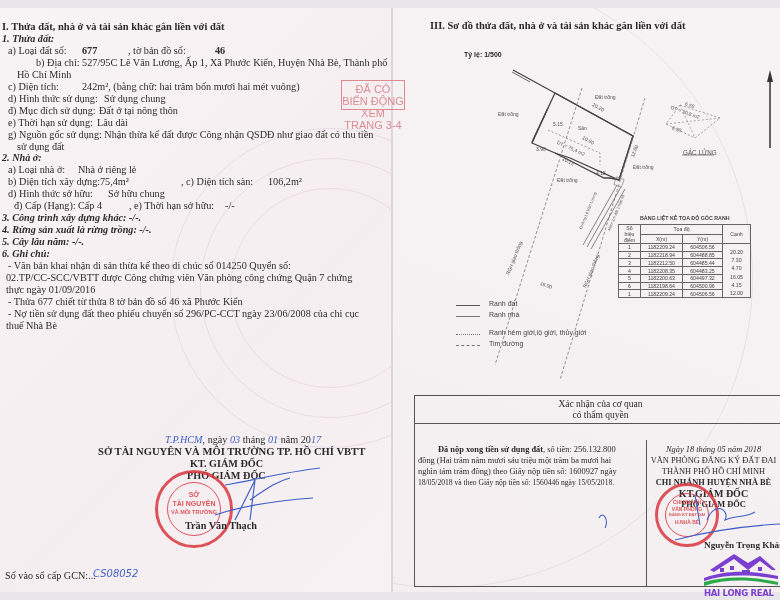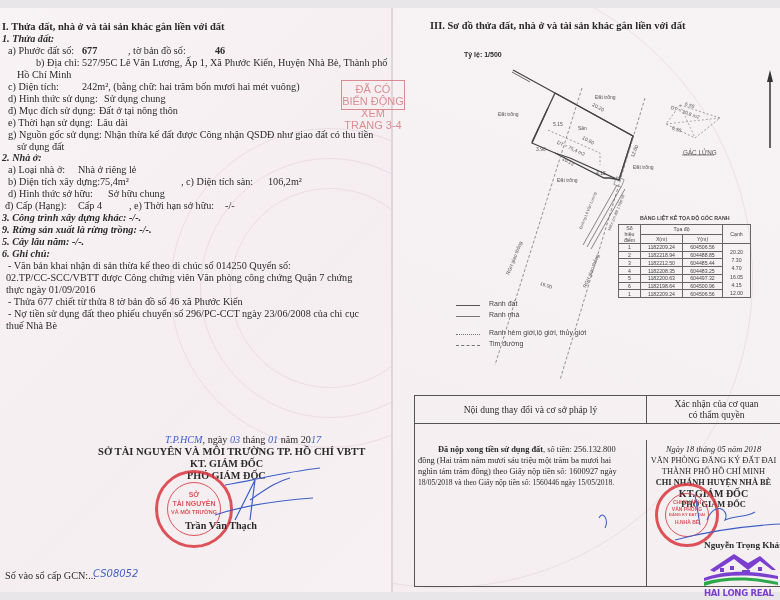--- a/index.html
+++ b/index.html
@@ -48,21 +48,21 @@
   <div class="swirl" style="left:230px;top:180px;width:200px;height:200px;"></div>
 </div>
 <div class="fold"></div>
 <div class="page right">
   <div class="swirl" style="left:-260px;top:-40px;width:620px;height:620px;border-color:rgba(210,190,205,.35);"></div>
 </div>
 
 <div class="txt hdr" style="left:2px;top:21px;">I. Thửa đất, nhà ở và tài sản khác gắn liền với đất</div>
 <div class="txt bi" style="left:2px;top:33px;">1. Thửa đất:</div>
 
-<div class="txt" style="left:8px;top:45px;">a) Phước đất số:</div>
+<div class="txt" style="left:8px;top:45px;">a) Loại đất số:</div>
 <div class="txt b" style="left:82px;top:45px;">677</div>
 <div class="txt" style="left:128px;top:45px;">, tờ bản đồ số:</div>
 <div class="txt b" style="left:215px;top:45px;">46</div>
 
 <div class="txt" style="left:8px;top:57px;padding-left:28px;">b) Địa chỉ:  527/95C Lê Văn Lương, Ấp 1, Xã Phước Kiển, Huyện Nhà Bè, Thành phố</div>
 <div class="txt" style="left:17px;top:69px;">Hồ Chí Minh</div>
 <div class="txt" style="left:8px;top:81px;">c) Diện tích:</div>
 <div class="txt" style="left:82px;top:81px;">242m², (bằng chữ: hai trăm bốn mươi hai mét vuông)</div>
 <div class="txt" style="left:8px;top:93px;">d) Hình thức sử dụng:</div>
 <div class="txt" style="left:104px;top:93px;">Sử dụng chung</div>
@@ -75,27 +75,27 @@
 
 <div class="txt bi" style="left:2px;top:152px;">2. Nhà ở:</div>
 <div class="txt" style="left:8px;top:164px;">a) Loại nhà ở:</div>
 <div class="txt" style="left:78px;top:164px;">Nhà ở riêng lẻ</div>
 <div class="txt" style="left:8px;top:176px;">b) Diện tích xây dựng:</div>
 <div class="txt" style="left:100px;top:176px;">75,4m²</div>
 <div class="txt" style="left:181px;top:176px;">, c) Diện tích sàn:</div>
 <div class="txt" style="left:268px;top:176px;">106,2m²</div>
 <div class="txt" style="left:8px;top:188px;">d) Hình thức sở hữu:</div>
 <div class="txt" style="left:108px;top:188px;">Sở hữu chung</div>
-<div class="txt" style="left:5px;top:200px;">đ) Cấp (Hạng):</div>
+<div class="txt" style="left:14px;top:200px;">đ) Cấp (Hạng):</div>
 <div class="txt" style="left:78px;top:200px;">Cấp 4</div>
 <div class="txt" style="left:129px;top:200px;">, e) Thời hạn sở hữu:</div>
 <div class="txt" style="left:225px;top:200px;">-/-</div>
 
 <div class="txt bi" style="left:2px;top:212px;">3. Công trình xây dựng khác: -/-.</div>
-<div class="txt bi" style="left:2px;top:224px;">9. Rừng sản xuất là rừng trồng: -/-.</div>
+<div class="txt bi" style="left:2px;top:224px;">4. Rừng sản xuất là rừng trồng: -/-.</div>
 <div class="txt bi" style="left:2px;top:236px;">5. Cây lâu năm: -/-.</div>
 <div class="txt bi" style="left:2px;top:248px;">6. Ghi chú:</div>
 <div class="txt" style="left:8px;top:260px;">- Văn bản khai nhận di sản thừa kế theo di chúc số 014250 Quyển số:</div>
 <div class="txt" style="left:6px;top:272px;">02.TP/CC-SCC/VBTT được Công chứng viên Văn phòng công chứng Quận 7 chứng</div>
 <div class="txt" style="left:6px;top:284px;">thực ngày 01/09/2016</div>
 <div class="txt" style="left:8px;top:296px;">- Thửa 677 chiết từ thửa 8 tờ bản đồ số 46 xã Phước Kiển</div>
 <div class="txt" style="left:8px;top:308px;">- Nợ tiền sử dụng đất theo phiếu chuyển số 296/PC-CCT ngày 23/06/2008 của chi cục</div>
 <div class="txt" style="left:6px;top:320px;">thuế Nhà Bè</div>
 
 <div class="stamp-box">
@@ -244,21 +244,20 @@
 <div class="legend-txt" style="top:300px;">Ranh đất</div>
 <div class="legend-line" style="top:316px;border-top:0.8px solid #777;"></div>
 <div class="legend-txt" style="top:311px;">Ranh nhà</div>
 <div class="legend-line" style="top:334px;border-top:0.8px dotted #777;"></div>
 <div class="legend-txt" style="top:329px;">Ranh hẻm giới,lộ giới, thủy giới</div>
 <div class="legend-line" style="top:345px;border-top:0.8px dashed #777;"></div>
 <div class="legend-txt" style="top:340px;">Tim đường</div>
 
 <div class="changes">
   <div class="row" style="height:28px;">
-    <div class="c1" style="text-align:center;line-height:28px;">Nội dung thay đổi và cơ sở pháp lý</div>
     <div class="c2" style="text-align:center;line-height:11px;padding-top:3px;padding-left:6px;white-space:nowrap;">
       <div>Xác nhận của cơ quan</div>
       <div>có thẩm quyền</div>
     </div>
   </div>
   <div class="row" style="height:146px;border-bottom:none;margin-top:16px;">
     <div class="c1" style="font-size:8.4px;line-height:11px;padding:4px 3px;">
       <div style="padding-left:20px;white-space:nowrap;"><b>Đã nộp xong tiền sử dụng đất</b><span>, số tiền: 256.132.800</span></div>
       <div style="white-space:nowrap;">đồng (Hai trăm năm mươi sáu triệu một trăm ba mươi hai</div>
       <div style="white-space:nowrap;">nghìn tám trăm đồng) theo Giấy nộp tiền số: 1600927 ngày</div>

